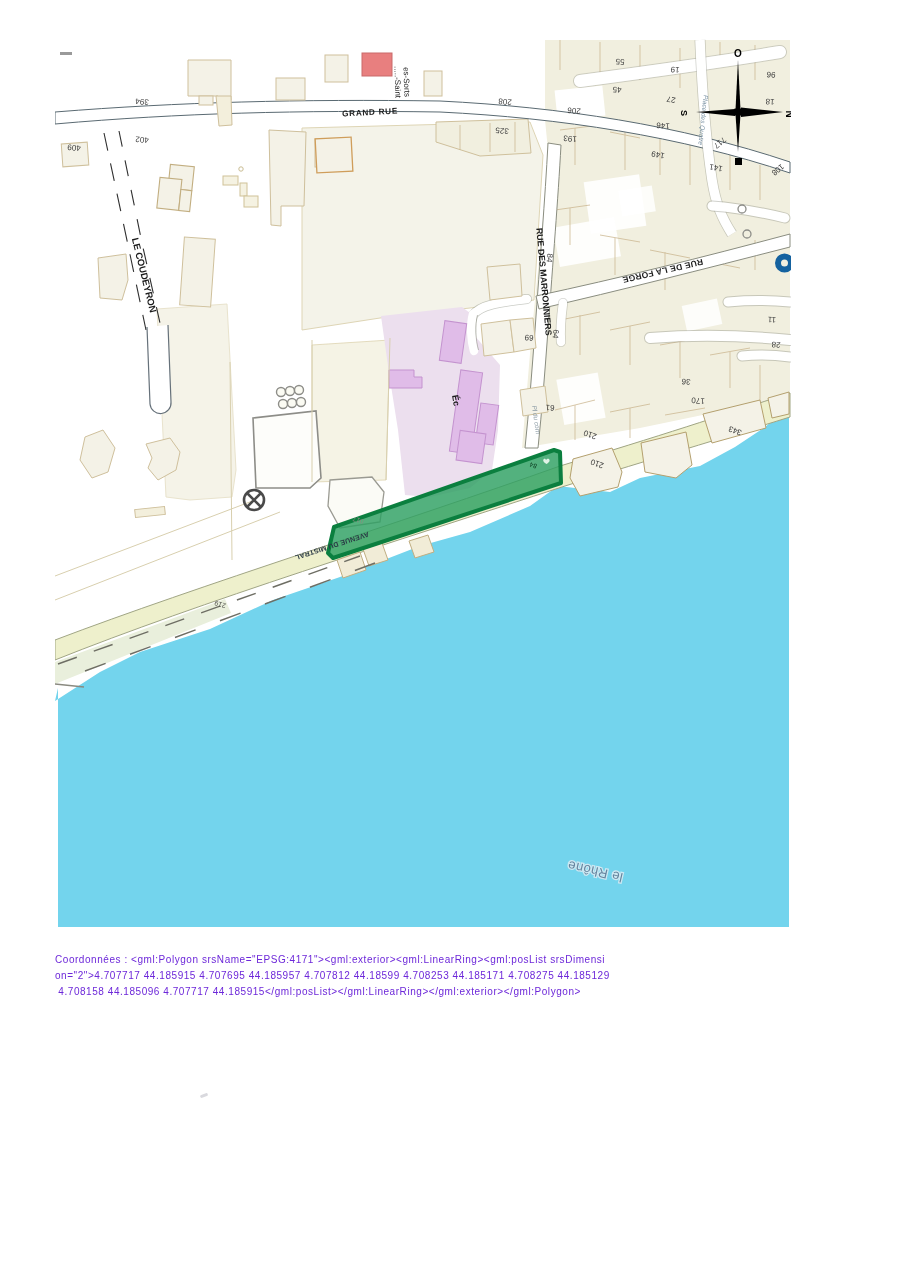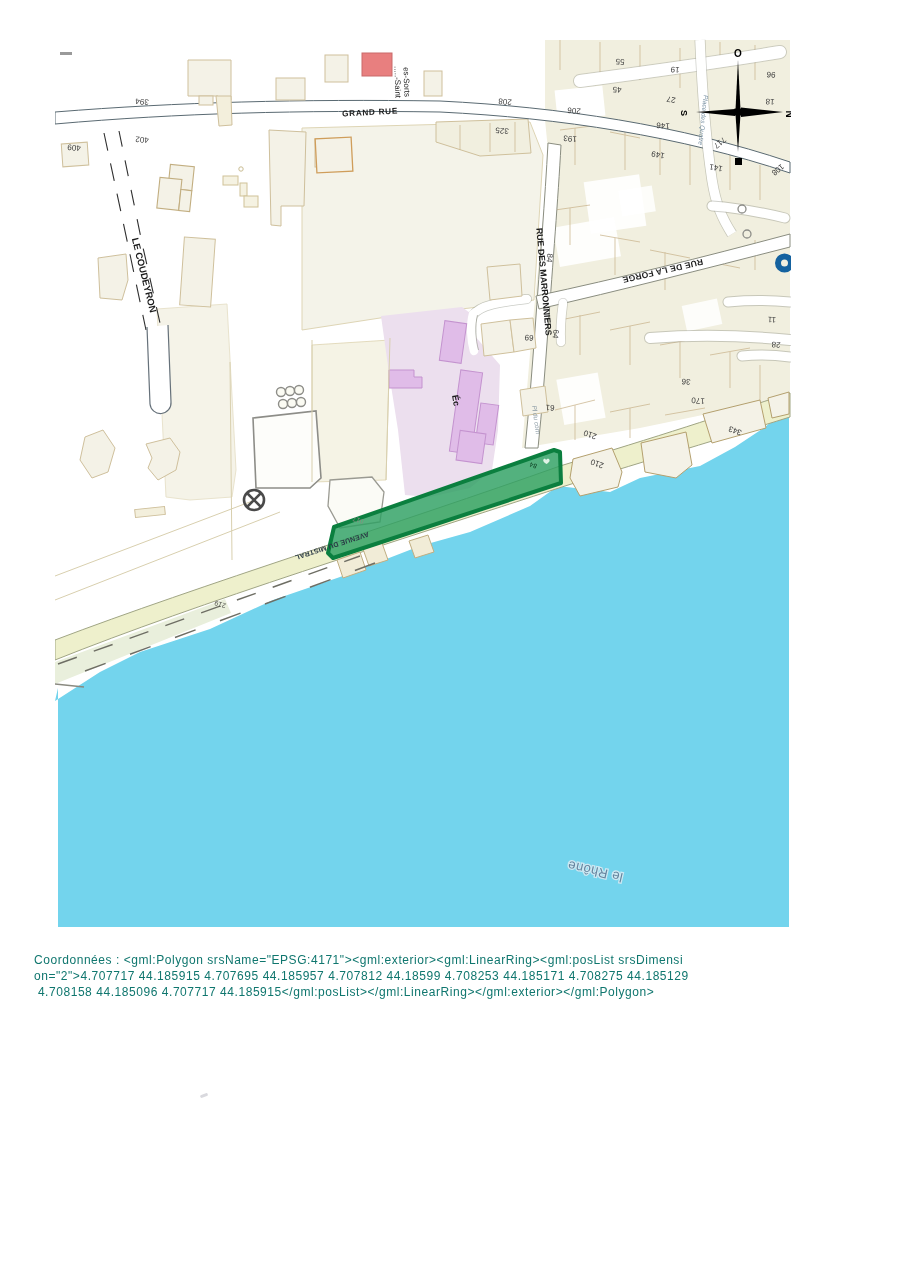--- a/index.html
+++ b/index.html
@@ -1,20 +1,20 @@
 <!DOCTYPE html>
 <html><head>
 <meta charset="utf-8">
 <style>
   html,body{margin:0;padding:0;background:#ffffff;}
   #page{position:relative;width:899px;height:1272px;background:#ffffff;overflow:hidden;
         font-family:"Liberation Sans", sans-serif;}
-  #gmltext{position:absolute;left:34px;top:951.5px;width:830px;
-           font-family:"Liberation Sans", sans-serif;font-size:12px;line-height:16.4px;
-           color:#0f766e;white-space:pre;letter-spacing:0.55px;}
+  #gmltext{position:absolute;left:55px;top:951.5px;width:830px;
+           font-family:"Liberation Sans", sans-serif;font-size:10px;line-height:16.4px;
+           color:#6d28d9;white-space:pre;letter-spacing:0.55px;}
   text{font-family:"Liberation Sans", sans-serif;}
 </style>
 </head>
 <body>
 <div id="page">
 
 <svg width="899" height="945" viewBox="0 0 899 945">
 <defs>
 <clipPath id="mapclip">
           <rect x="55" y="38" width="736" height="892"></rect>

